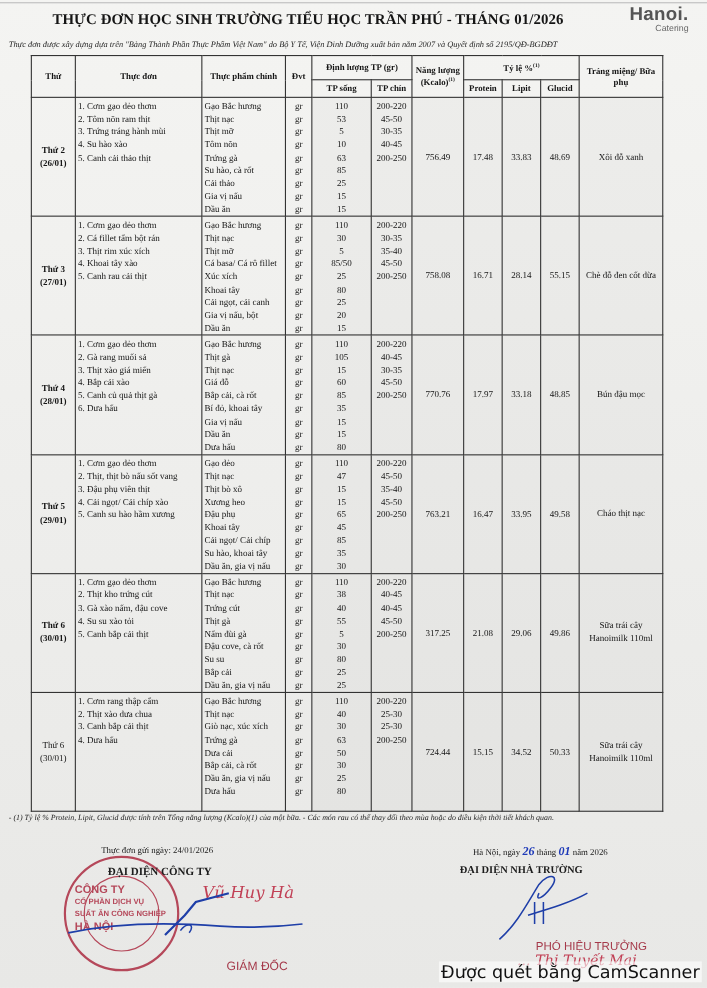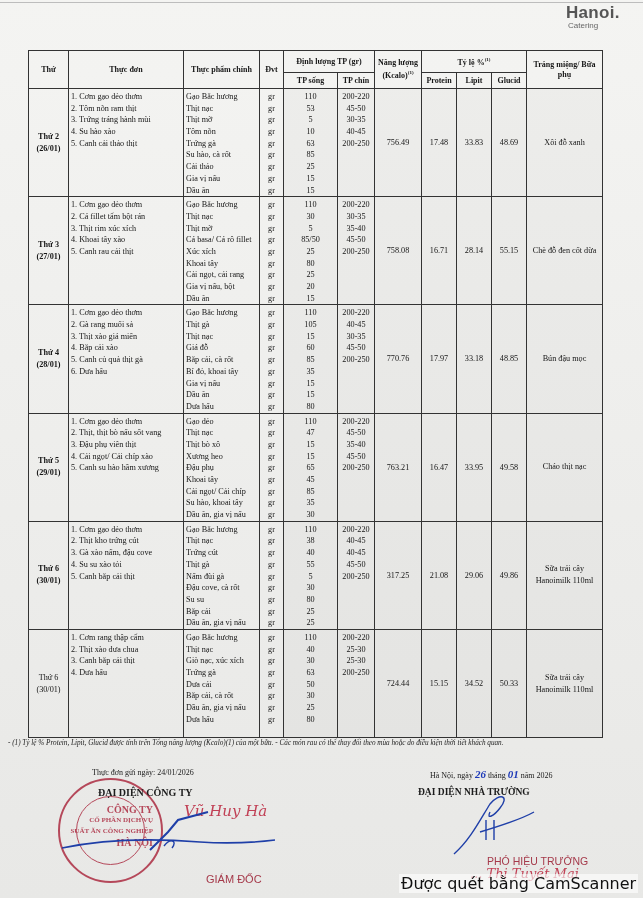--- a/index.html
+++ b/index.html
@@ -3,21 +3,21 @@
 <meta charset="utf-8">
 <style>
   * { box-sizing: border-box; margin: 0; padding: 0; }
   html, body { width: 643px; height: 898px; overflow: hidden; background: #ececea; }
   body { font-family: "DejaVu Serif", serif; color: #1c1c1c; position: relative; }
   .page { position: absolute; left: 0; top: 0; width: 643px; height: 898px;
     background: linear-gradient(180deg, #f4f4f2 0%, #efefed 40%, #e8e8e6 100%); }
   .topline { position:absolute; left:0; top:2px; width:643px; height:1px; background:#bdbdbd; }
   .title { position: absolute; left: 0; top: 10px; width: 560px; text-align: center;
     font-family: "Liberation Serif", serif; font-weight: bold; font-size: 13.5px; letter-spacing: 0.1px; color:#151515; }
-  .logo { position: absolute; left: 566px; top: 4px; width: 60px; text-align: left; }
+  .logo { position: absolute; left: 566px; top: 4px; width: 60px; text-align: right; }
   .logo-main { font-family: "Liberation Sans", sans-serif; font-weight: bold; font-size: 17px; color:#555; letter-spacing: 0.3px; line-height: 17px; }
   .logo-sub { font-family: "Liberation Sans", sans-serif; font-size: 8px; color:#666; line-height: 9px; padding-left: 2px; }
   .subtitle { position: absolute; left: 8px; top: 36px; width: 630px;
     font-family: "Liberation Serif", serif; font-style: italic; font-size: 7.6px; color:#222; white-space: nowrap; }
   table.menu { position: absolute; left: 28px; top: 50px; border-collapse: collapse;
     font-family: "Liberation Serif", serif; font-size: 8.2px; color:#161616; }
   table.menu td, table.menu th { border: 1px solid #333; padding: 0 2px; vertical-align: middle; }
   table.menu th { font-weight: bold; font-size: 8px; text-align: center; line-height: 10px; }
   .c-thu { width: 40px; }
   .c-menu { width: 115px; }
@@ -40,38 +40,40 @@
   .notes { position: absolute; left: 8px; top: 738px; width: 630px;
     font-family: "Liberation Serif", serif; font-style: italic; font-size: 7.2px; color:#222; line-height: 11px; white-space: nowrap; }
   .notes .u { text-decoration: underline; font-weight: bold; }
   .sent { position: absolute; left: 92px; top: 768px; font-family: "Liberation Serif", serif; font-size: 8px; color:#1a1a1a; }
   .date { position: absolute; left: 430px; top: 768px; font-family: "Liberation Serif", serif; font-size: 8px; color:#1a1a1a; }
   .date .hand { color:#1d39b8; font-style: italic; font-weight: bold; font-size: 11px; }
   .rep-left { position: absolute; left: 98px; top: 787px; font-family: "Liberation Serif", serif; font-weight: bold; font-size: 10px; }
   .rep-right { position: absolute; left: 400px; top: 787px; font-family: "Liberation Serif", serif; font-weight: bold; font-size: 9.5px; margin-left: 18px; }
   .stamp { position: absolute; border-radius: 50%; border: 2px solid #b5485a; }
   .stamp-inner { position: absolute; border-radius: 50%; border: 1px solid #b5485a; }
-  .stamp-text { position: absolute; font-family: Liberation Serif, serif; color:#b5485a; text-align: right; font-weight: bold; line-height: 11px; }
+  .stamp-text { position: absolute; font-family: Liberation Sans, sans-serif; color:#b5485a; text-align: left; font-weight: bold; line-height: 11px; }
   .role { position: absolute; font-family: "Liberation Sans", sans-serif; color:#a5394a; font-size: 11px; }
   .signname { position: absolute; font-family: "DejaVu Serif", serif; font-style: italic; color:#c14055; font-size: 15px; }
   .scanner { position: absolute; left: 399px; top: 874px; font-family: "DejaVu Sans", sans-serif; font-size: 16px; color:#111; background: rgba(255,255,255,0.6); padding: 0 2px; }
   svg.sig { position: absolute; }
 </style>
 </head>
 <body>
 
 <div class="page">
   <div class="topline"></div>
 
+  <div class="title">THỰC ĐƠN HỌC SINH TRƯỜNG TIỂU HỌC TRẦN PHÚ - THÁNG 01/2026</div>
 
   <div class="logo">
     <div class="logo-main">Hanoi.</div>
     <div class="logo-sub">Catering</div>
   </div>
 
+  <div class="subtitle">Thực đơn được xây dựng dựa trên "Bảng Thành Phần Thực Phẩm Việt Nam" do Bộ Y Tế, Viện Dinh Dưỡng xuất bản năm 2007 và Quyết định số 2195/QĐ-BGDĐT</div>
 
   <table class="menu">
     <thead>
       <tr style="height:22px">
         <th class="c-thu" rowspan="2">Thứ</th>
         <th class="c-menu" rowspan="2">Thực đơn</th>
         <th class="c-food" rowspan="2">Thực phẩm chính</th>
         <th class="c-unit" rowspan="2">Đvt</th>
         <th colspan="2">Định lượng TP (gr)</th>
         <th class="c-energy" rowspan="2"><span>Năng lượng (Kcalo)</span><sup style="font-size:5px">(1)</sup></th>
@@ -169,21 +171,21 @@
             <div class="line"></div>
             <div class="line"></div>
           </td>
           <td class="c-food list">
             <div class="line">Gạo Bắc hương</div>
             <div class="line">Thịt nạc</div>
             <div class="line">Thịt mỡ</div>
             <div class="line">Cá basa/ Cá rô fillet</div>
             <div class="line">Xúc xích</div>
             <div class="line">Khoai tây</div>
-            <div class="line">Cải ngọt, cải rang</div>
+            <div class="line">Cải ngọt, cải canh</div>
             <div class="line">Gia vị nấu, bột</div>
             <div class="line">Dầu ăn</div>
           </td>
           <td class="c-unit center list">
             <div class="line">gr</div>
             <div class="line">gr</div>
             <div class="line">gr</div>
             <div class="line">gr</div>
             <div class="line">gr</div>
             <div class="line">gr</div>

